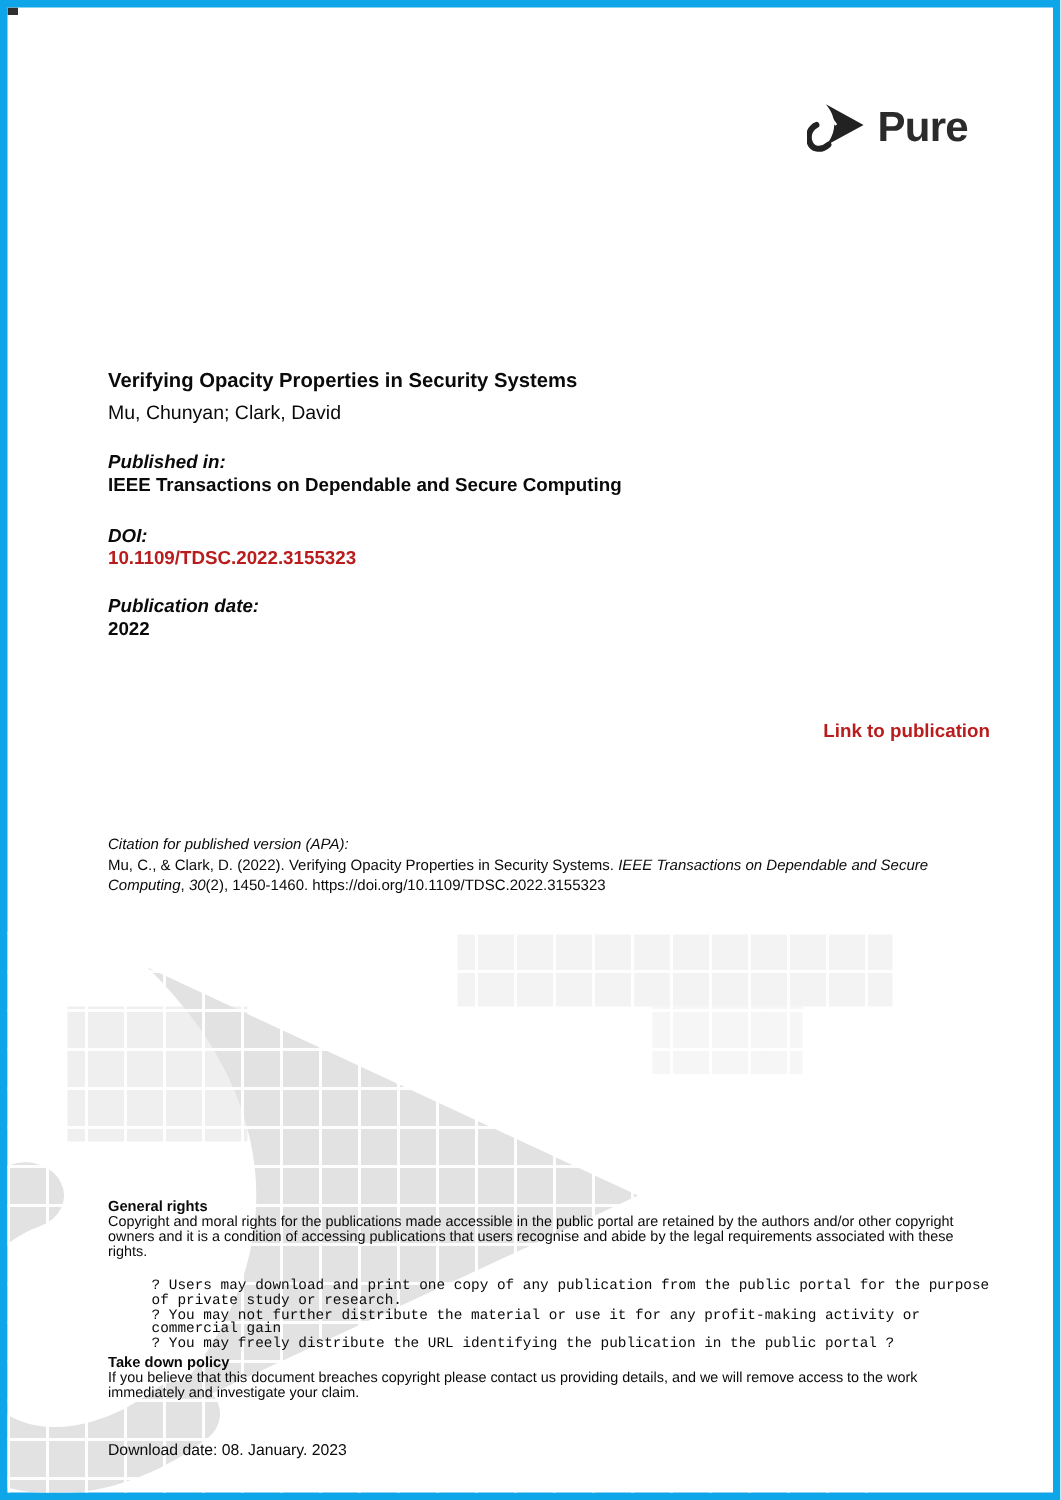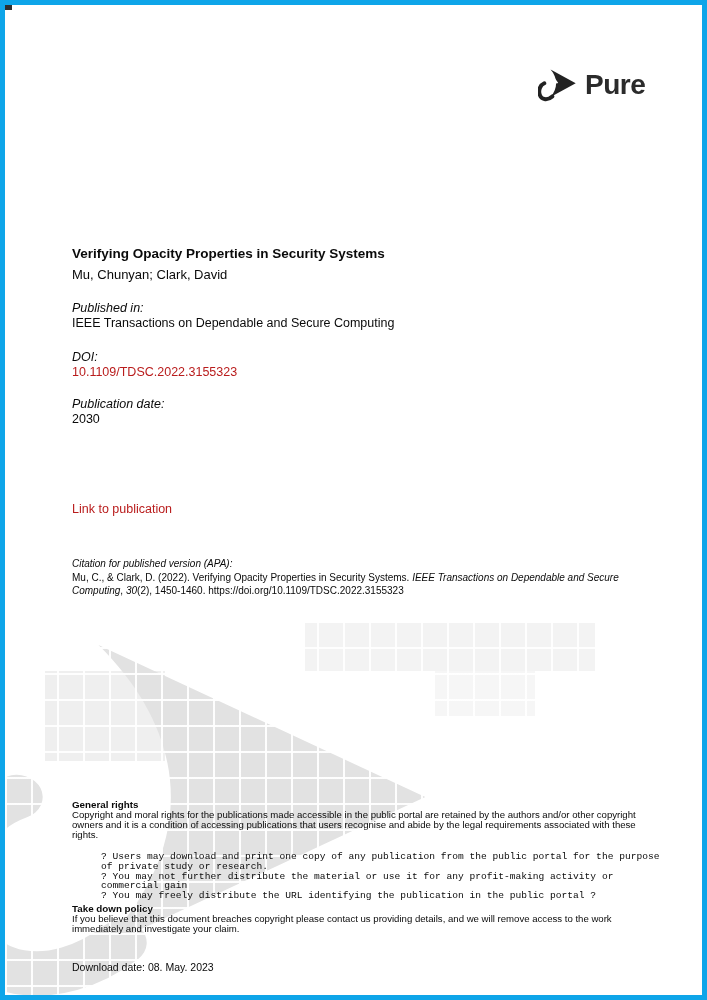--- a/index.html
+++ b/index.html
@@ -35,26 +35,26 @@
   .logo svg{width:40px;height:36px;display:block;}
   .logo-text{font-size:28px;font-weight:bold;letter-spacing:-0.5px;color:#2b2b2b;}
 
   .institution{top:122px;font-size:13.5px;font-weight:bold;z-index:1;}
 
   
   .pub{top:241px;z-index:1;}
   .pub-title{font-size:13.5px;font-weight:bold;line-height:16px;margin-bottom:5px;}
   .pub-authors{font-size:13px;line-height:16px;}
 
-  .field{font-size:12.5px;line-height:15px;z-index:1;}
+  .field{font-size:12.5px;line-height:15px;z-index:1;font-weight:bold;}
   .field .label{font-style:italic;}
   .f-published{top:296px;}
   .f-doi{top:345px;}
   .f-date{top:392px;}
-  .f-link{top:497px;}
+  .f-link{top:475px;text-align:right;}
 
   a.link{color:#b91c1c;text-decoration:none;cursor:pointer;}
 
   
   .citation{top:552px;width:600px;z-index:1;font-size:10px;line-height:13.5px;}
   .citation .label{font-style:italic;display:block;}
   .citation p{margin:0;}
   .italic{font-style:italic;}
 
   
@@ -105,21 +105,21 @@
     <div>IEEE Transactions on Dependable and Secure Computing</div>
   </div>
 
   <div class="abs field f-doi">
     <div class="label">DOI:</div>
     <a class="link">10.1109/TDSC.2022.3155323</a>
   </div>
 
   <div class="abs field f-date">
     <div class="label">Publication date:</div>
-    <div>2030</div>
+    <div>2022</div>
   </div>
 
   <div class="abs field f-link">
     <a class="link">Link to publication</a>
   </div>
 
   <div class="abs citation">
     <span class="label">Citation for published version (APA):</span>
     <p>
       <span>Mu, C., &amp; Clark, D. (2022). Verifying Opacity Properties in Security Systems. </span><span class="italic">IEEE Transactions on Dependable and Secure Computing</span><span>, </span><span class="italic">30</span><span>(2), 1450-1460. https://doi.org/10.1109/TDSC.2022.3155323</span>
@@ -131,15 +131,15 @@
     <p>Copyright and moral rights for the publications made accessible in the public portal are retained by the authors and/or other copyright owners and it is a condition of accessing publications that users recognise and abide by the legal requirements associated with these rights.</p>
     <ul>
       <li>? Users may download and print one copy of any publication from the public portal for the purpose of private study or research.</li>
       <li>? You may not further distribute the material or use it for any profit-making activity or commercial gain</li>
       <li>? You may freely distribute the URL identifying the publication in the public portal ?</li>
     </ul>
     <h3 class="takedown-h">Take down policy</h3>
     <p>If you believe that this document breaches copyright please contact us providing details, and we will remove access to the work immediately and investigate your claim.</p>
   </div>
 
-  <div class="abs download">Download date: 08. May. 2023</div>
+  <div class="abs download">Download date: 08. January. 2023</div>
 
 </div>
 
 </body></html>

